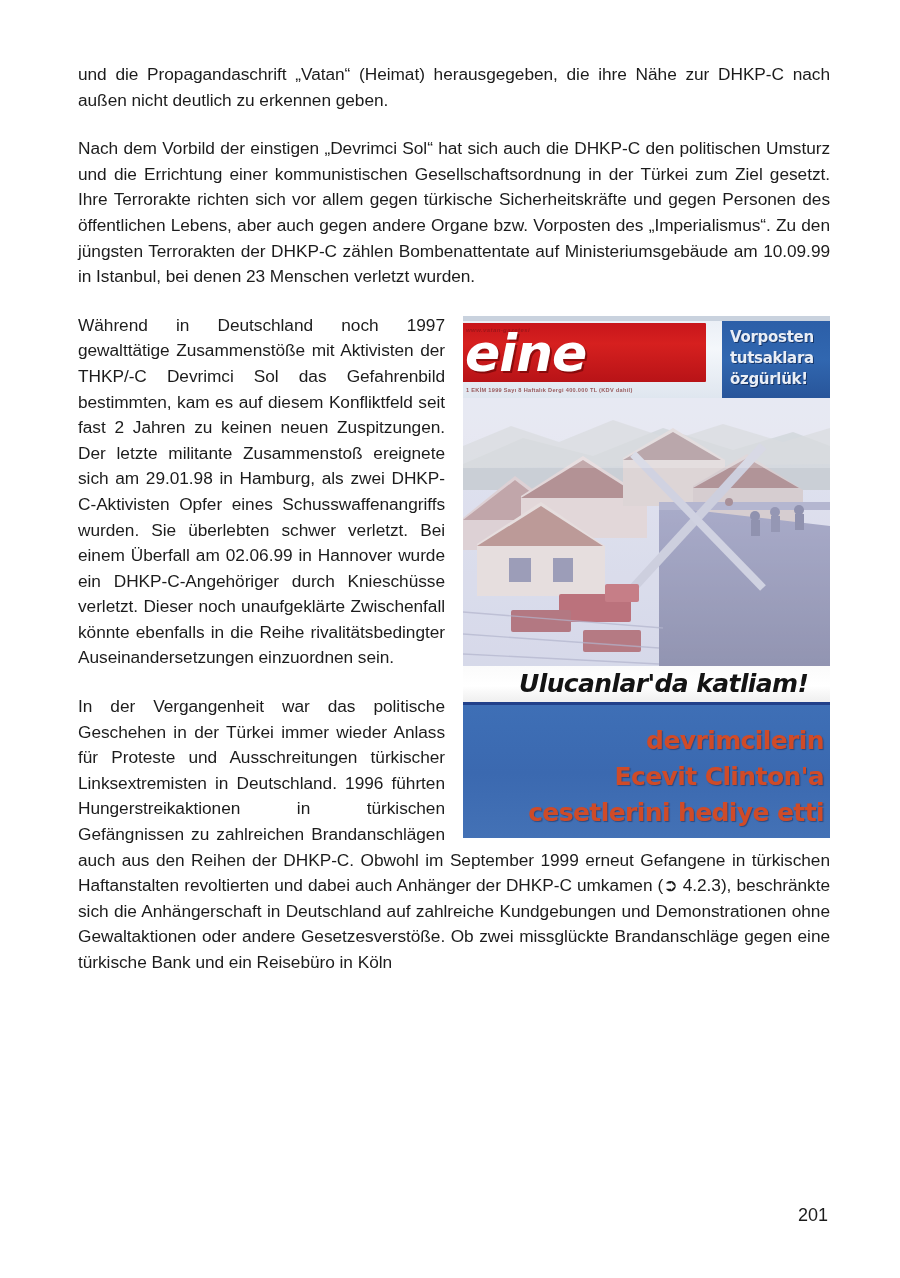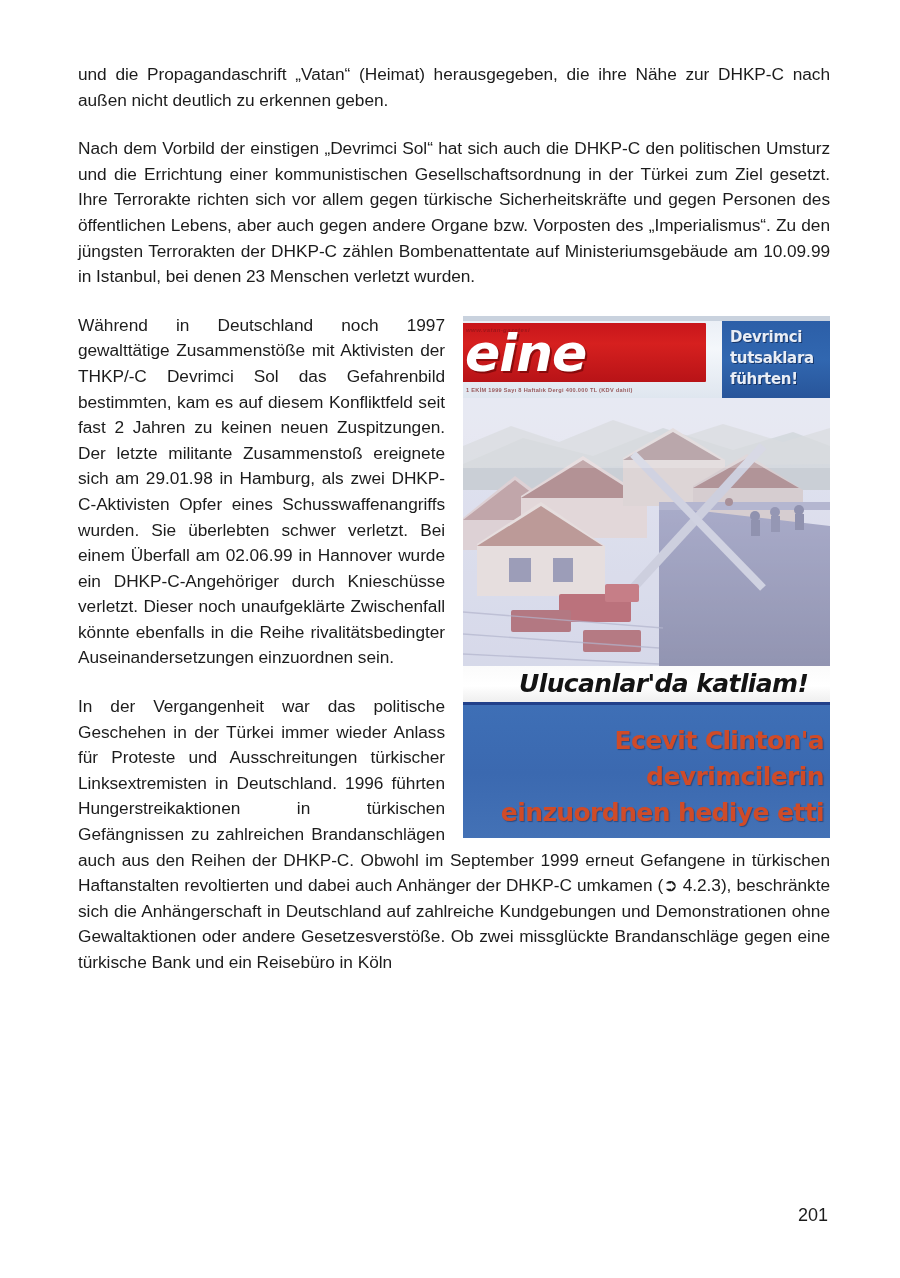--- a/index.html
+++ b/index.html
@@ -253,21 +253,21 @@
 
       <div class="cover">
 
         <div class="cover-top">
           <div class="mast-thin"></div>
           <div class="mast-red"></div>
           <div class="mast-tiny-top">www.vatan-gazetesi</div>
           <div class="mast-word">eine</div>
           <div class="mast-subline">1 EKİM 1999        Sayı 8        Haftalık Dergi        400.000 TL (KDV dahil)</div>
           <div class="mast-blue">
-            <div class="mast-blue-inner">Devrimci tutsaklara führten!</div>
+            <div class="mast-blue-inner">Vorposten tutsaklara özgürlük!</div>
           </div>
         </div>
 
         <div class="cover-photo">
           <svg class="photo-svg" viewBox="0 0 367 268" preserveAspectRatio="none">
             <defs>
               <linearGradient id="skyg" x1="0" y1="0" x2="0" y2="1">
                 <stop offset="0%" stop-color="#dfe3ef"></stop>
                 <stop offset="100%" stop-color="#cfd4e6"></stop>
               </linearGradient>
@@ -323,23 +323,23 @@
             <rect x="0" y="0" width="367" height="70" fill="#ffffff" opacity="0.22"></rect>
           </svg>
         </div>
 
         <div class="cover-headline">
           <span>Ulucanlar'da katliam!</span>
         </div>
 
         <div class="cover-bottom">
           <div class="lines">
+            <div>devrimcilerin</div>
             <div>Ecevit Clinton'a</div>
-            <div>devrimcilerin</div>
-            <div>einzuordnen hediye etti</div>
+            <div>cesetlerini hediye etti</div>
           </div>
         </div>
 
       </div>
 
     </div>
 
     <p class="para">Während in Deutschland noch 1997 gewalttätige Zusammenstöße mit Aktivisten der THKP/-C Devrimci Sol das Gefahrenbild bestimmten, kam es auf diesem Konfliktfeld seit fast 2 Jahren zu keinen neuen Zuspitzungen. Der letzte militante Zusammenstoß ereignete sich am 29.01.98 in Hamburg, als zwei DHKP-C-Aktivisten Opfer eines Schusswaffenangriffs wurden. Sie überlebten schwer verletzt. Bei einem Überfall am 02.06.99 in Hannover wurde ein DHKP-C-Angehöriger durch Knieschüsse verletzt. Dieser noch unaufgeklärte Zwischenfall könnte ebenfalls in die Reihe rivalitätsbedingter Auseinandersetzungen einzuordnen sein.</p>
 
     <p class="para last">In der Vergangenheit war das politische Geschehen in der Türkei immer wieder Anlass für Proteste und Ausschreitungen türkischer Linksextremisten in Deutschland. 1996 führten Hungerstreikaktionen in türkischen Gefängnissen zu zahlreichen Brandanschlägen auch aus den Reihen der DHKP-C. Obwohl im September 1999 erneut Gefangene in türkischen Haftanstalten revoltierten und dabei auch Anhänger der DHKP-C umkamen (➲ 4.2.3), beschränkte sich die Anhängerschaft in Deutschland auf zahlreiche Kundgebungen und Demonstrationen ohne Gewaltaktionen oder andere Gesetzesverstöße. Ob zwei missglückte Brandanschläge gegen eine türkische Bank und ein Reisebüro in Köln</p>

